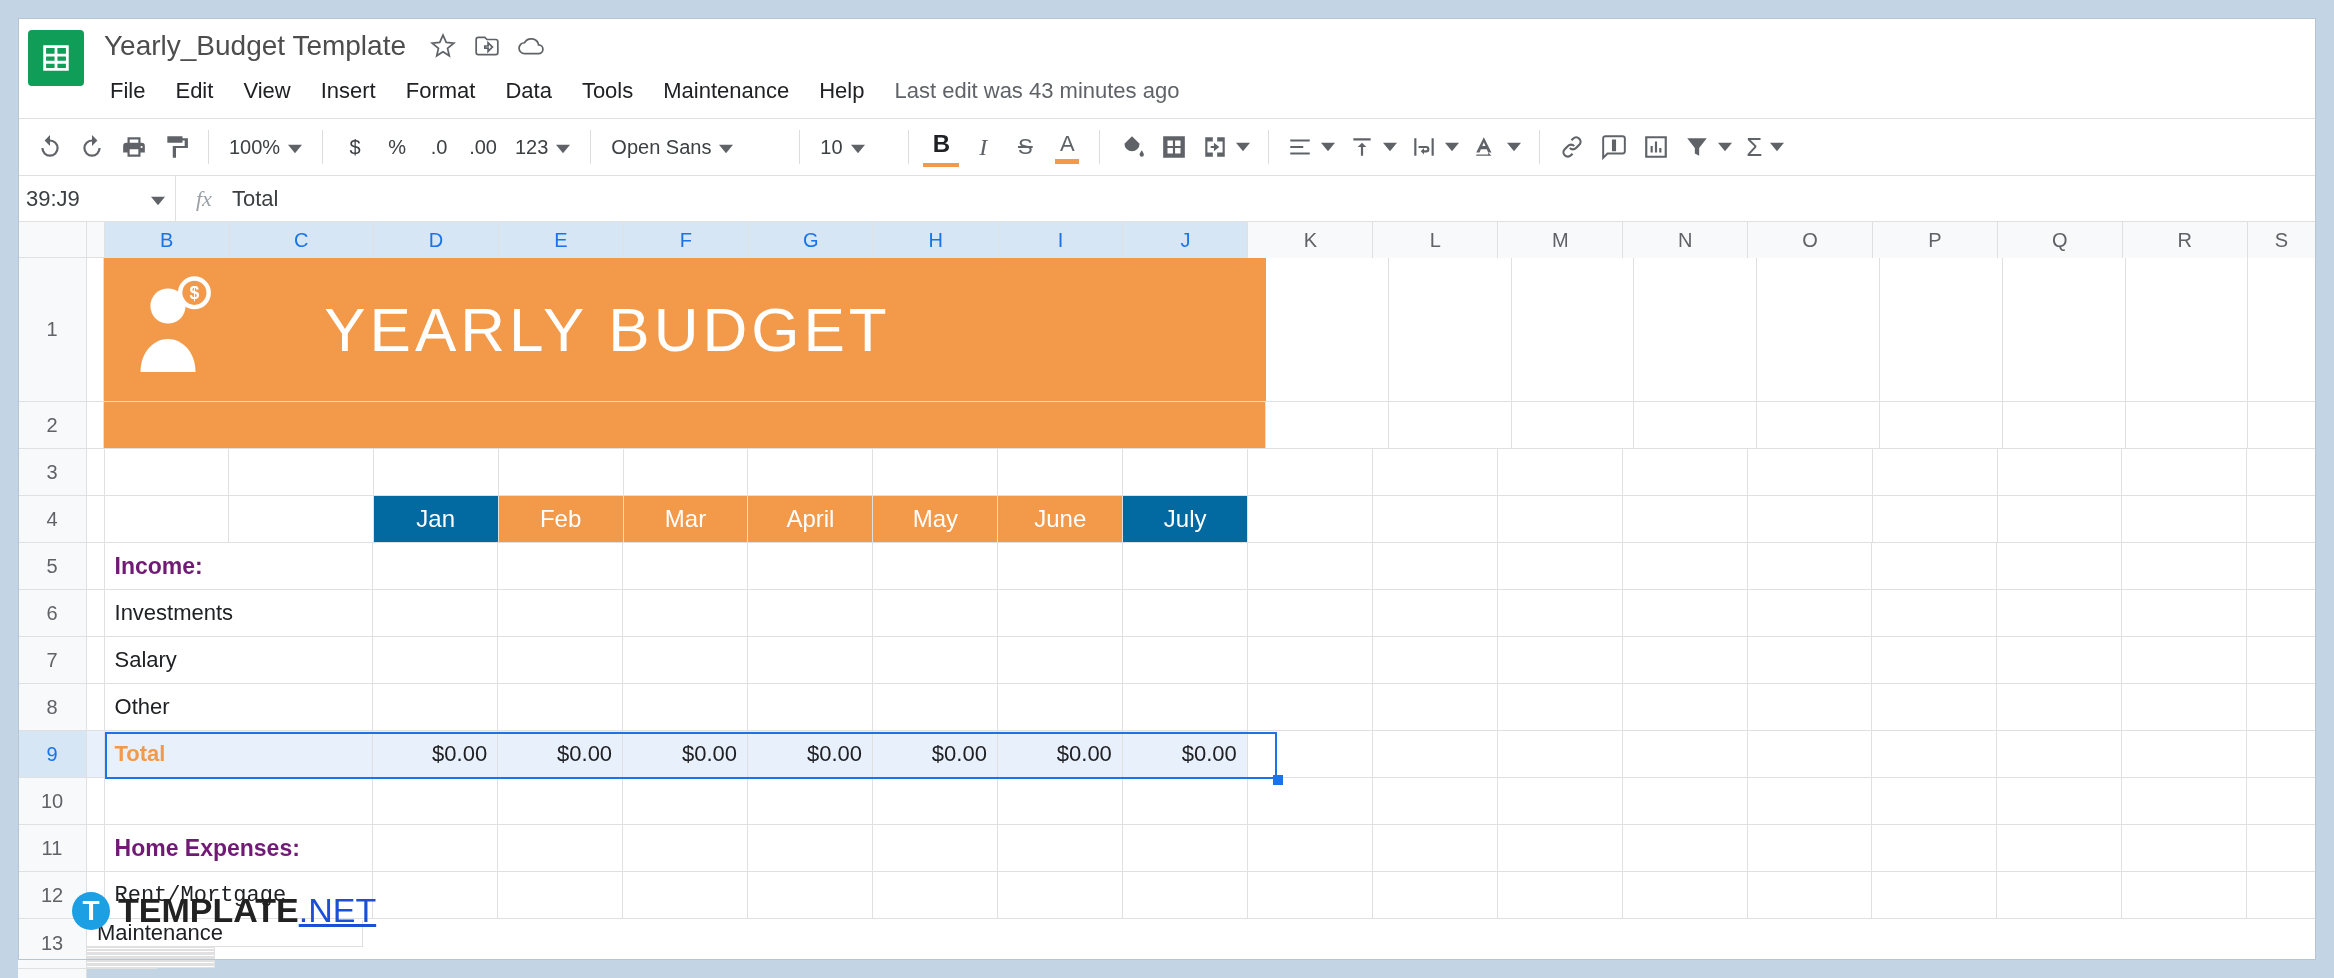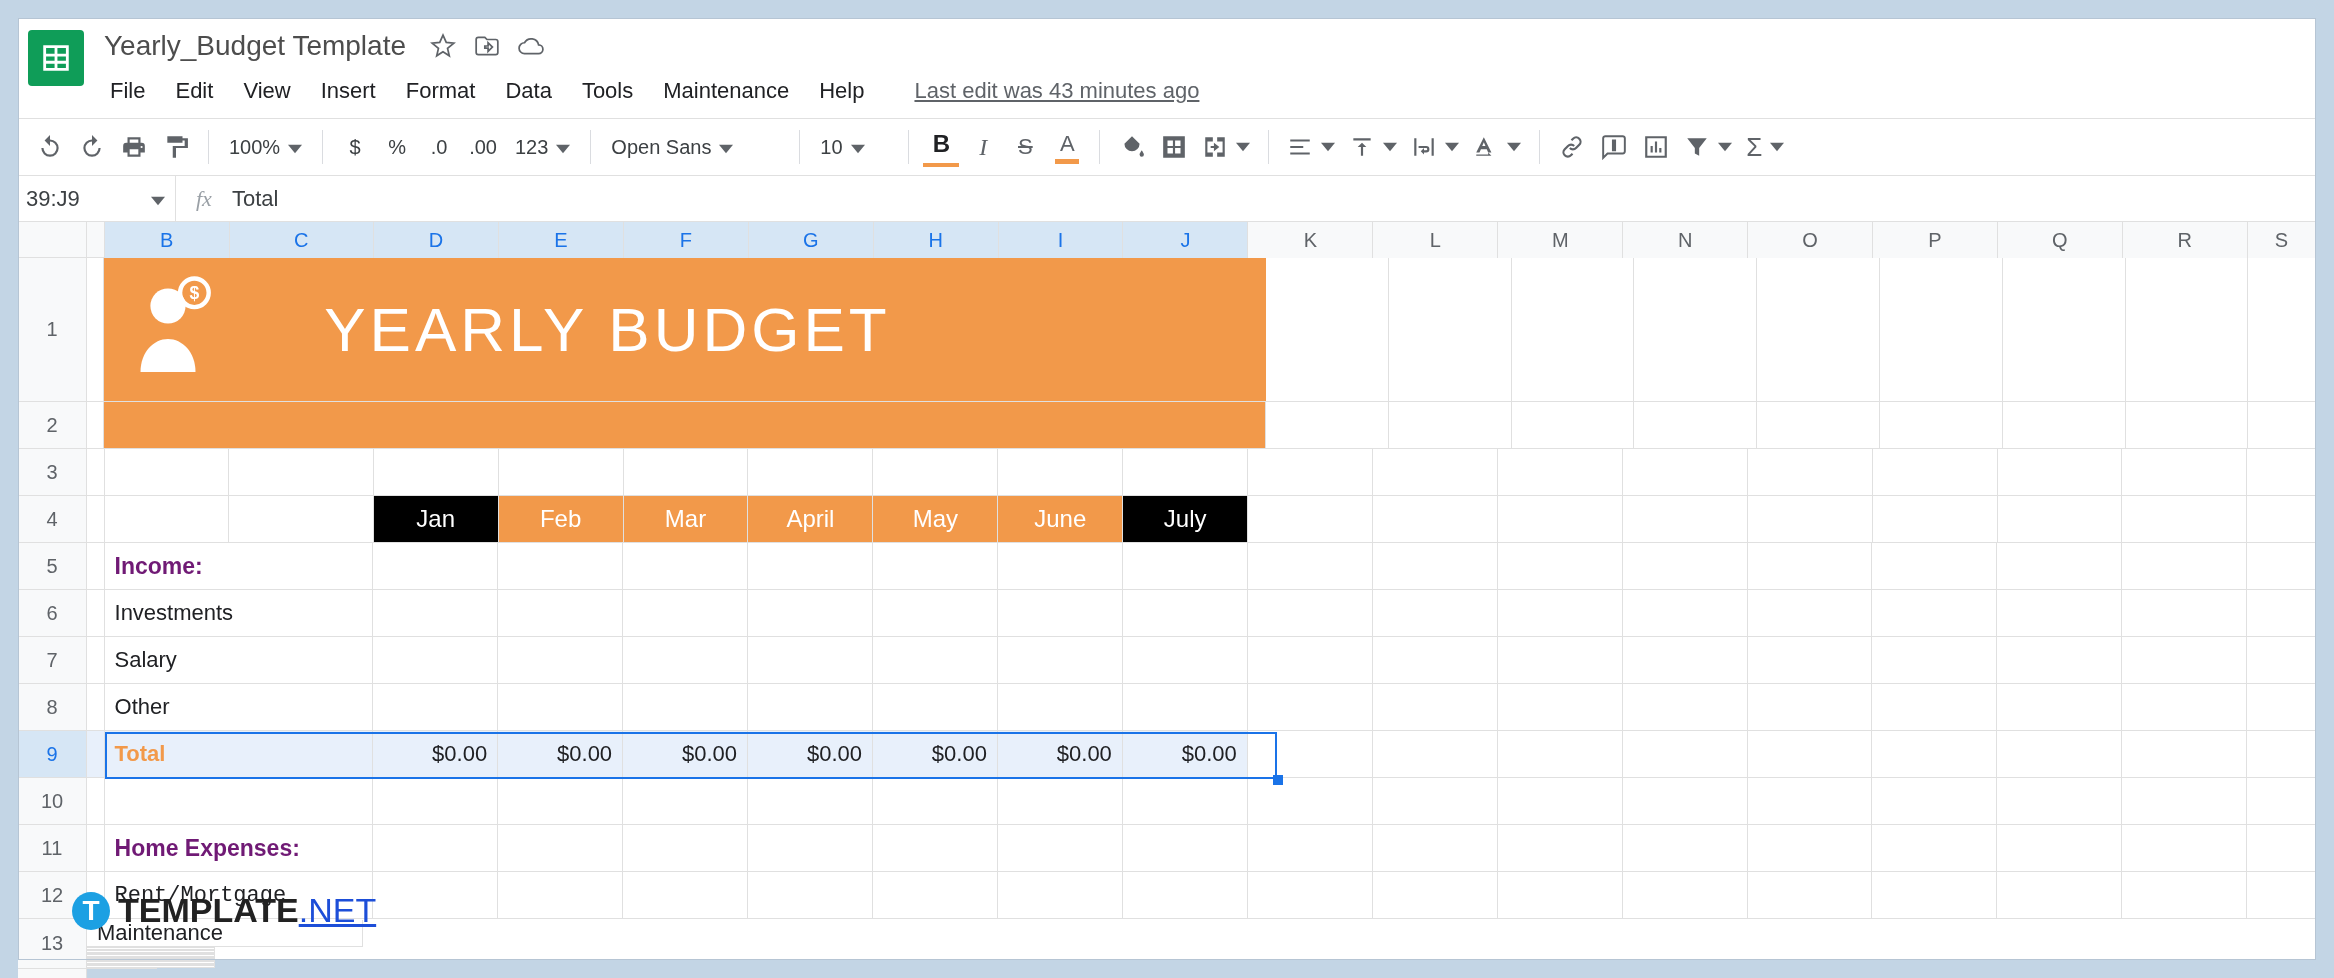--- a/index.html
+++ b/index.html
@@ -36,21 +36,21 @@
   .title-row { display: flex; align-items: center; gap: 18px; }
   .doc-title {
     font-size: 28px;
     color: #4d4d4d;
     padding: 4px 6px;
   }
   .title-icon { color: #5f6368; display:inline-flex; align-items:center; }
   .title-icon svg { width: 26px; height: 26px; fill: #5f6368; }
   .menubar { display: flex; gap: 6px; margin-top: 8px; align-items: center; }
   .menu-item { font-size: 22px; color: #202124; padding: 4px 12px; cursor: pointer; }
-  .last-edit { font-size: 22px; color: #5f6368; text-decoration: underline; margin-left: 32px; cursor: pointer; }
+  .last-edit { font-size: 22px; color: #5f6368; margin-left: 12px; cursor: pointer; }
 
   
   .toolbar {
     border-top: 1px solid #e0e0e0;
     border-bottom: 1px solid #e0e0e0;
     margin-top: 10px;
     padding: 6px 14px;
     display: flex;
     align-items: center;
     gap: 6px;
@@ -112,21 +112,21 @@
   .cell.right{justify-content:flex-end;}
   .banner-content{
     width:1220px; height:144px; background:#f2994a; display:flex; align-items:center; padding-left:20px;
     border-bottom:1px solid #e0e0e0;
   }
   .banner-title{ font-size:62px; font-weight:400; letter-spacing:4px; color:#fff; margin-left:90px; font-family: "Segoe UI", Arial, sans-serif;}
   .banner-icon svg{ width:110px;height:110px; }
   .month-hdr{
     background:#f2994a; color:#fff; font-size:24px; font-weight:400; justify-content:center;
   }
-  .month-hdr.light{ background:#000000; }
+  .month-hdr.light{ background:#0369a1; }
   .section-label{ color:#701a75; font-weight:700; font-size:23px; }
   .total-label{ color:#f2994a; font-weight:700; }
   .row-item{ color:#202124; }
   .sel-range .cell{ background:#e8f0fb; }
   .sel-outline{
     position:absolute; border:2px solid #1a73e8; pointer-events:none;
   }
   .sel-handle{
     position:absolute; width:10px;height:10px;background:#1a73e8;
   }

